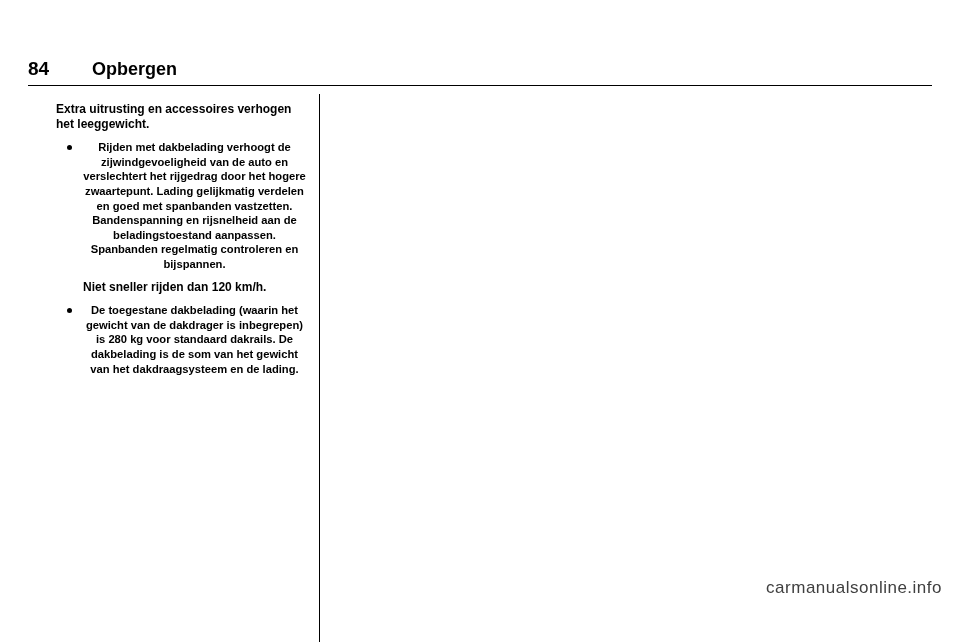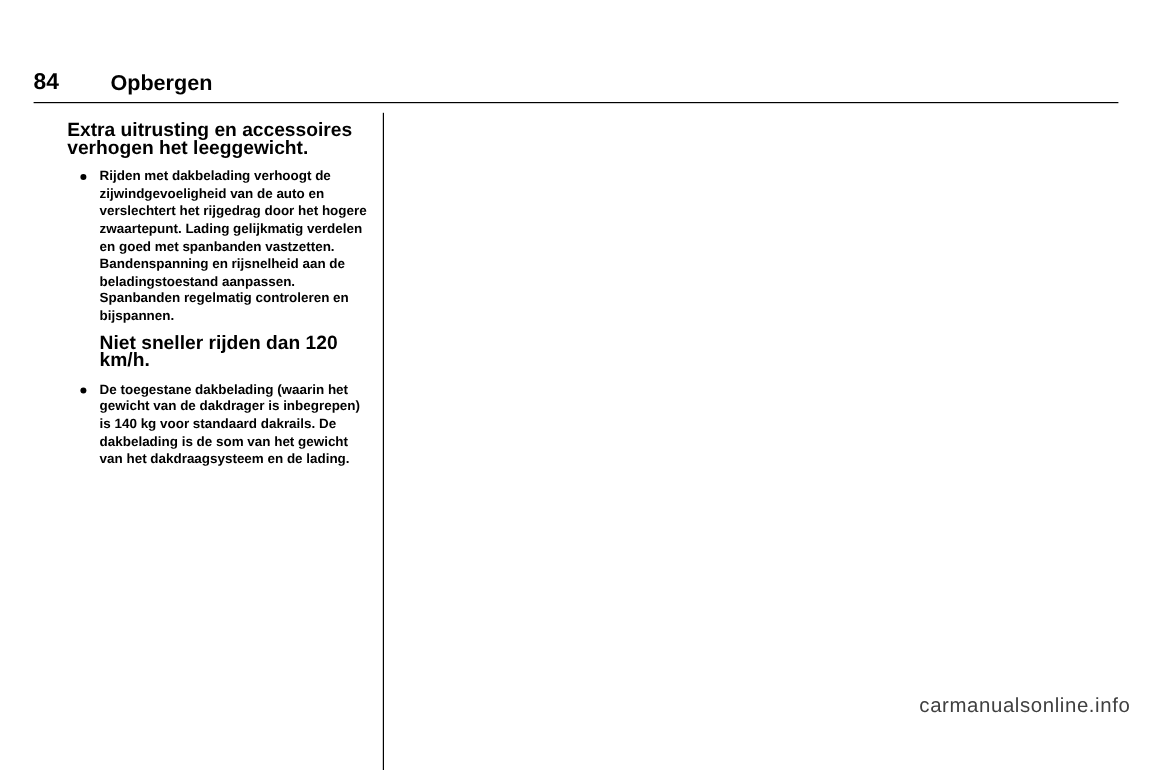--- a/index.html
+++ b/index.html
@@ -71,32 +71,33 @@
 
   
   .col {
     position: absolute;
     left: 56px;
     top: 62px;
     width: 250px;
   }
 
   .para {
-    font-size: 16px;
+    font-size: 12px;
     line-height: 14.6px;
     font-weight: bold;
     color: #000000;
     margin: 0 0 9px 0;
     text-align: left;
   }
 
   .bullet-item {
     position: relative;
     padding-left: 27px;
     margin: 0 0 8px 0;
+    text-align: center;
   }
   .bullet-dot {
     position: absolute;
     left: 11px;
     top: 5px;
     width: 5px;
     height: 5px;
     border-radius: 50%;
     background: #000000;
   }
@@ -142,20 +143,20 @@
 
     <div class="bullet-item">
       <span class="bullet-dot"></span>
       <span class="bullet-text">Rijden met dakbelading verhoogt de zijwindgevoeligheid van de auto en verslechtert het rijgedrag door het hogere zwaartepunt. Lading gelijkmatig verdelen en goed met spanbanden vastzetten. Bandenspanning en rijsnelheid aan de beladingstoestand aanpassen. Spanbanden regelmatig controleren en bijspannen.</span>
     </div>
 
     <p class="para para-indent">Niet sneller rijden dan 120 km/h.</p>
 
     <div class="bullet-item">
       <span class="bullet-dot"></span>
-      <span class="bullet-text">De toegestane dakbelading (waarin het gewicht van de dakdrager is inbegrepen) is 140 kg voor standaard dakrails. De dakbelading is de som van het gewicht van het dakdraagsysteem en de lading.</span>
+      <span class="bullet-text">De toegestane dakbelading (waarin het gewicht van de dakdrager is inbegrepen) is 280 kg voor standaard dakrails. De dakbelading is de som van het gewicht van het dakdraagsysteem en de lading.</span>
     </div>
 
   </div>
 
   <div class="watermark">carmanualsonline.info</div>
 
 </div>
 
 </body></html>

